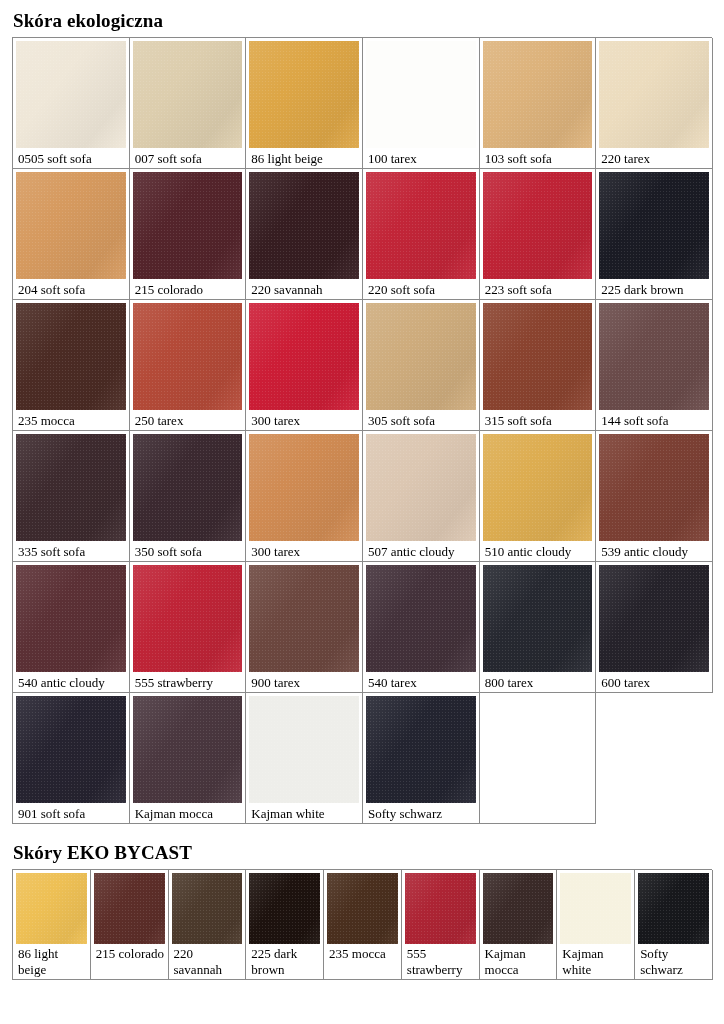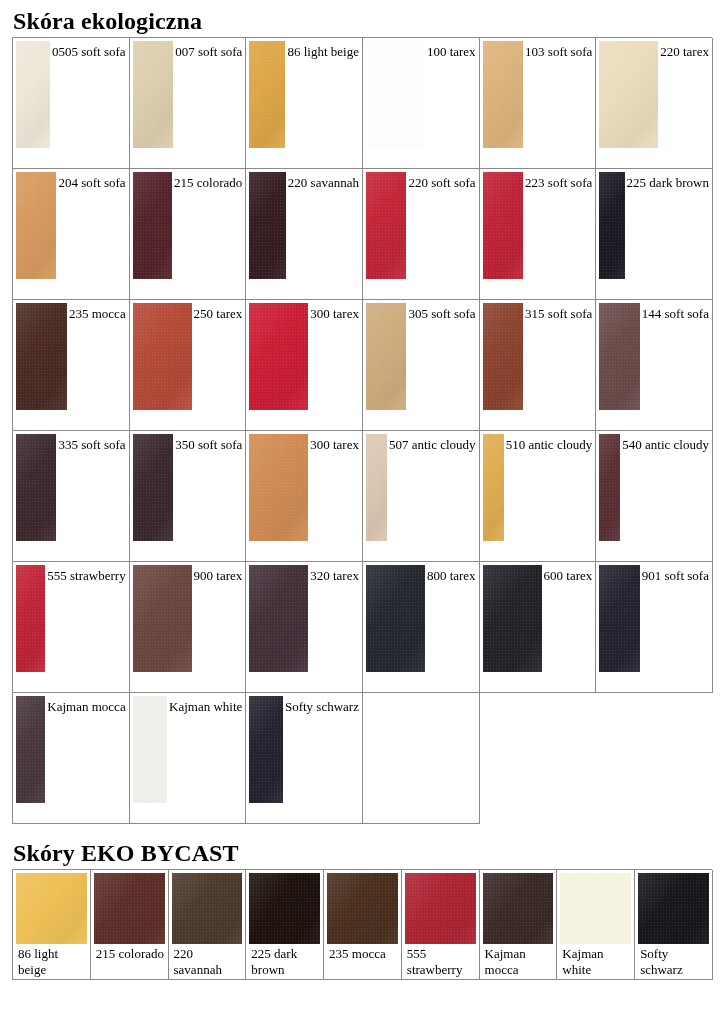--- a/index.html
+++ b/index.html
@@ -19,21 +19,21 @@
     width: 724px;
     height: 1024px;
     box-sizing: border-box;
     padding: 0;
   }
 
   
   .section-title {
     font-family: "Liberation Serif", "DejaVu Serif", serif;
     font-weight: bold;
-    font-size: 24px;
+    font-size: 19px;
     line-height: 22px;
     letter-spacing: 0.1px;
     margin: 0;
     padding: 0;
   }
   #heading-main {
     position: absolute;
     left: 13px;
     top: 10px;
   }
@@ -56,20 +56,21 @@
     box-sizing: border-box;
   }
   .cell {
     border-right: 1px solid #8a8a8a;
     border-bottom: 1px solid #8a8a8a;
     box-sizing: border-box;
     background: #ffffff;
     padding: 3px 3px 0 3px;
     height: 131px;
     display: flex;
+    flex-direction: column;
   }
   .swatch {
     width: 100%;
     height: 107px;
     box-sizing: border-box;
     position: relative;
     background-color: #ffffff;
   }
   
   .swatch.has-color::after {
@@ -247,34 +248,38 @@
       </div>
       <div class="cell">
         <div class="swatch has-color sheen" style="background-color: rgb(220, 199, 178);"></div>
         <div class="cell-label">507 antic cloudy</div>
       </div>
       <div class="cell">
         <div class="swatch has-color sheen" style="background-color: rgb(221, 173, 81);"></div>
         <div class="cell-label">510 antic cloudy</div>
       </div>
       <div class="cell">
+        <div class="swatch has-color sheen" style="background-color: rgb(124, 64, 52);"></div>
+        <div class="cell-label">539 antic cloudy</div>
+      </div>
+      <div class="cell">
         <div class="swatch has-color sheen" style="background-color: rgb(91, 48, 53);"></div>
         <div class="cell-label">540 antic cloudy</div>
       </div>
       <div class="cell">
         <div class="swatch has-color sheen" style="background-color: rgb(191, 36, 55);"></div>
         <div class="cell-label">555 strawberry</div>
       </div>
       <div class="cell">
         <div class="swatch has-color sheen" style="background-color: rgb(108, 71, 63);"></div>
         <div class="cell-label">900 tarex</div>
       </div>
       <div class="cell">
         <div class="swatch has-color sheen" style="background-color: rgb(67, 49, 58);"></div>
-        <div class="cell-label">320 tarex</div>
+        <div class="cell-label">540 tarex</div>
       </div>
       <div class="cell">
         <div class="swatch has-color sheen" style="background-color: rgb(38, 40, 48);"></div>
         <div class="cell-label">800 tarex</div>
       </div>
       <div class="cell">
         <div class="swatch has-color sheen" style="background-color: rgb(37, 34, 42);"></div>
         <div class="cell-label">600 tarex</div>
       </div>
       <div class="cell">

